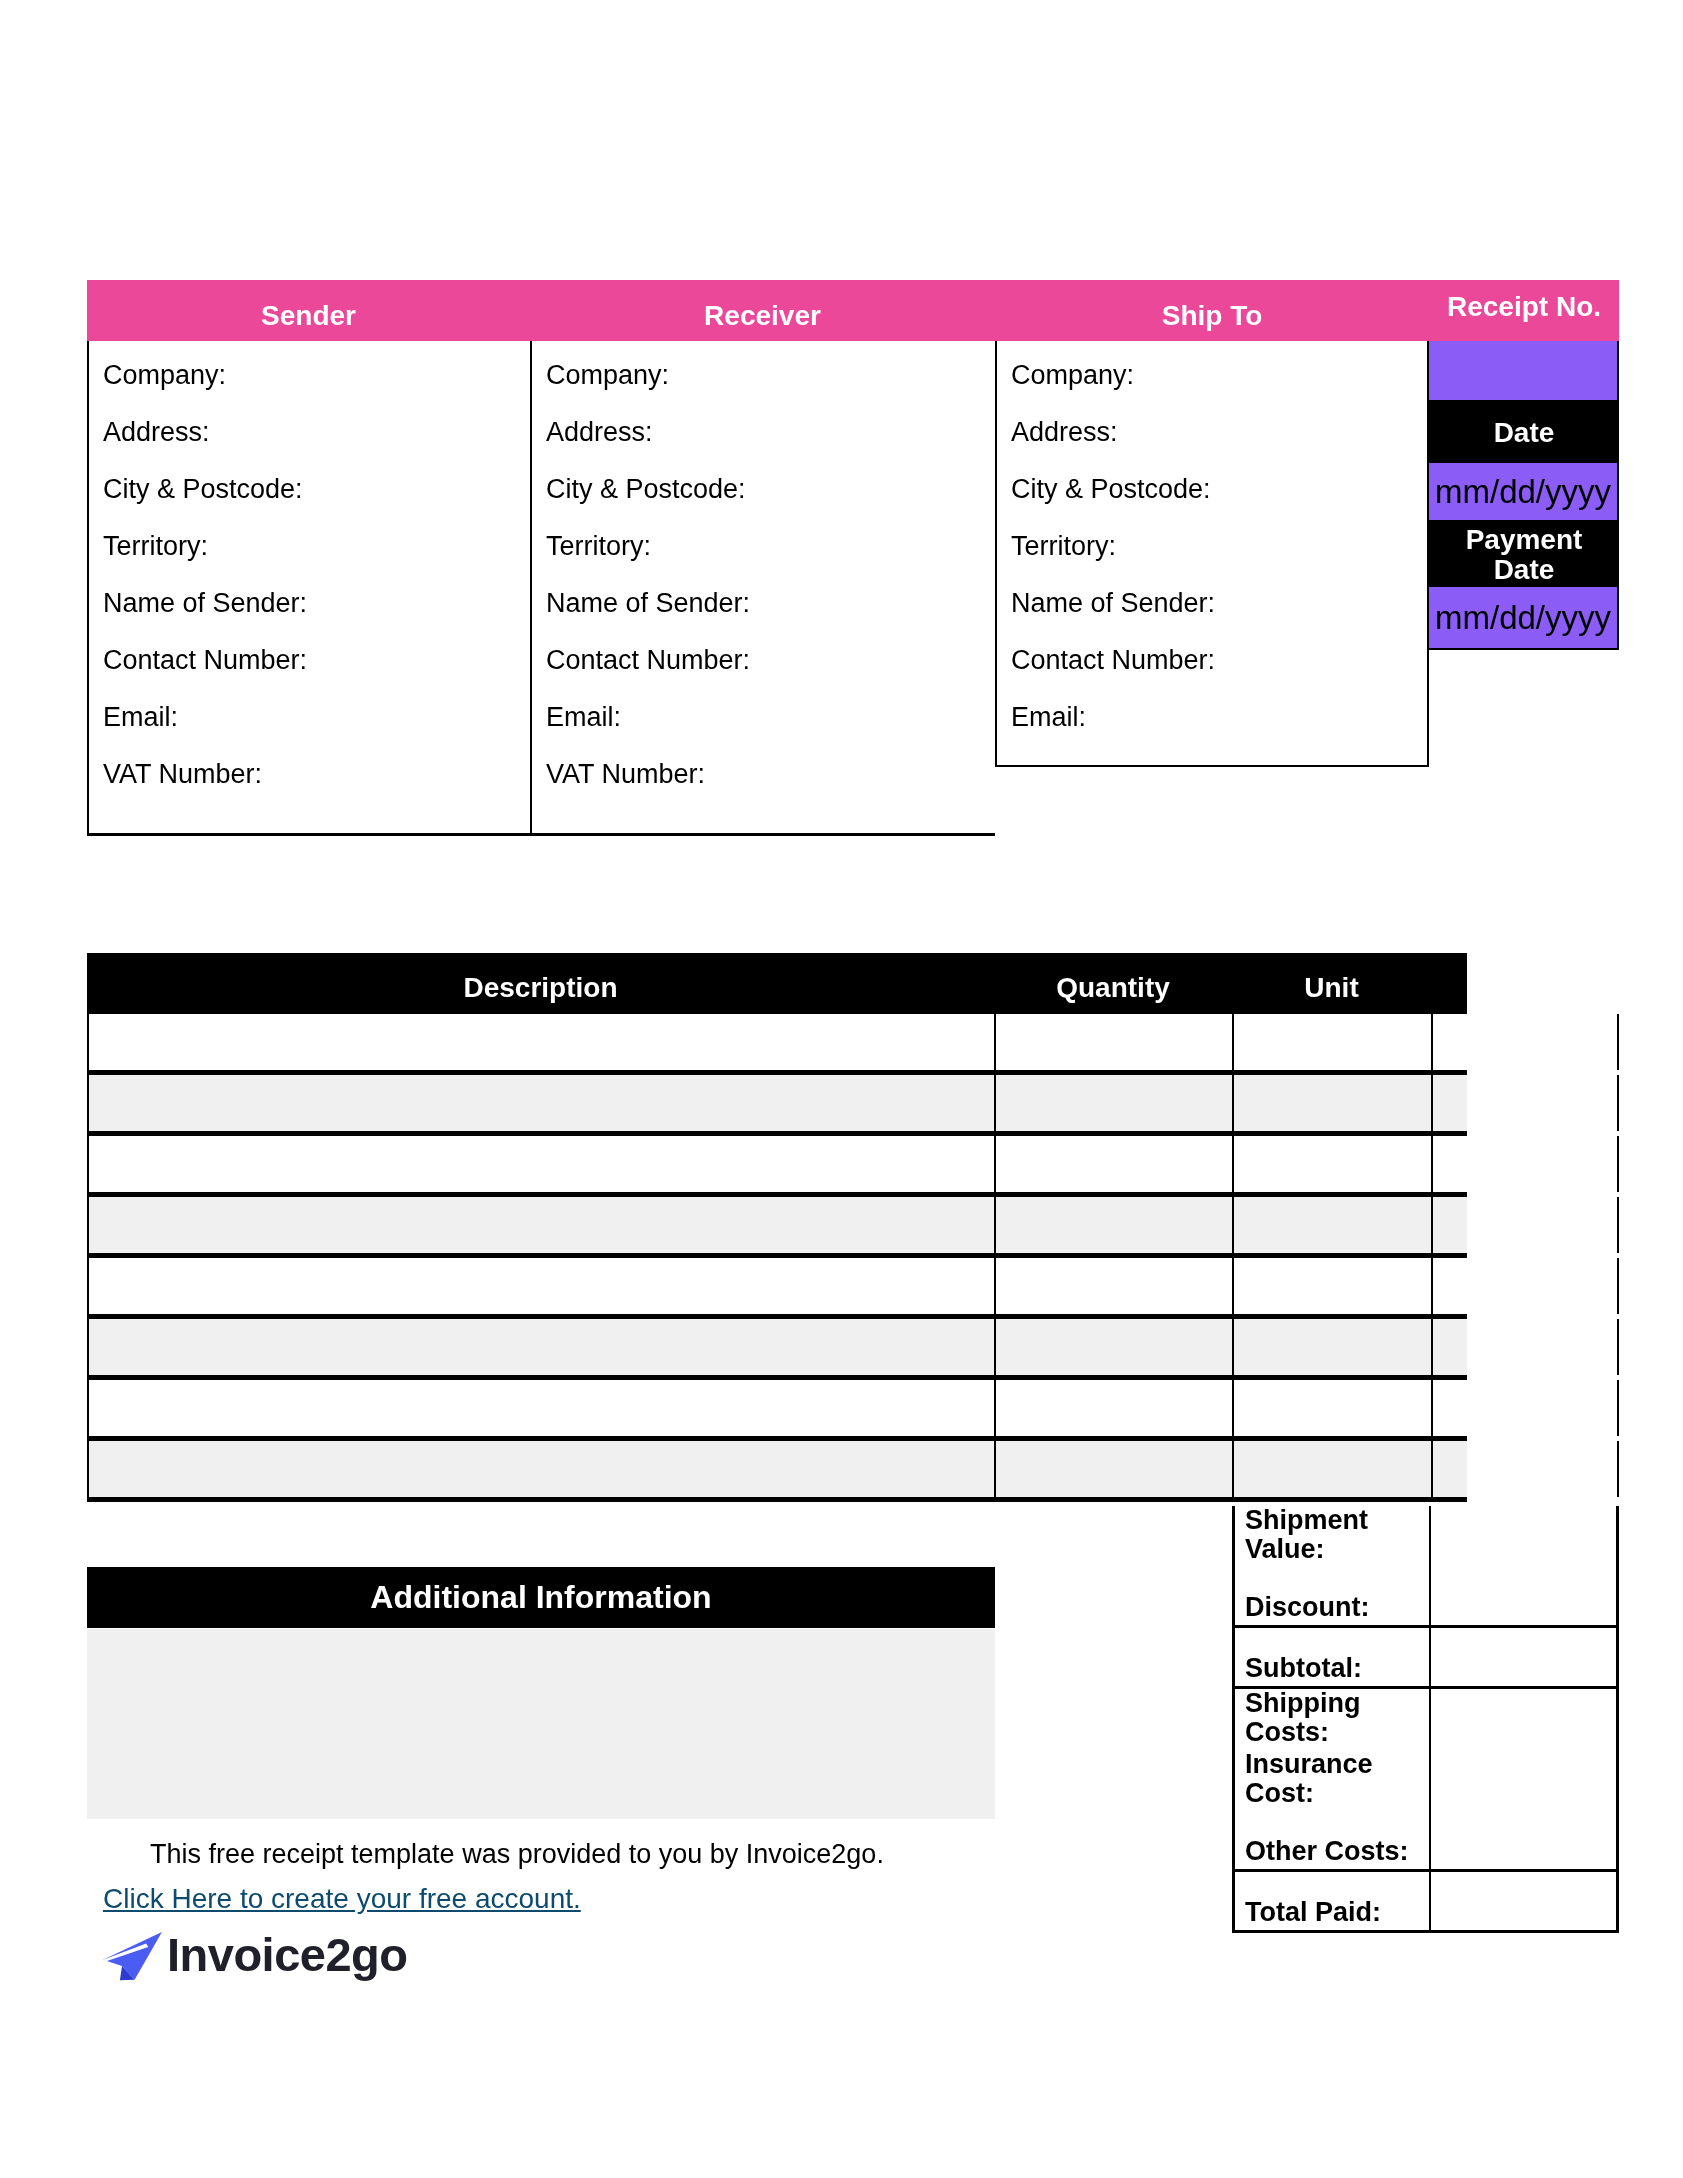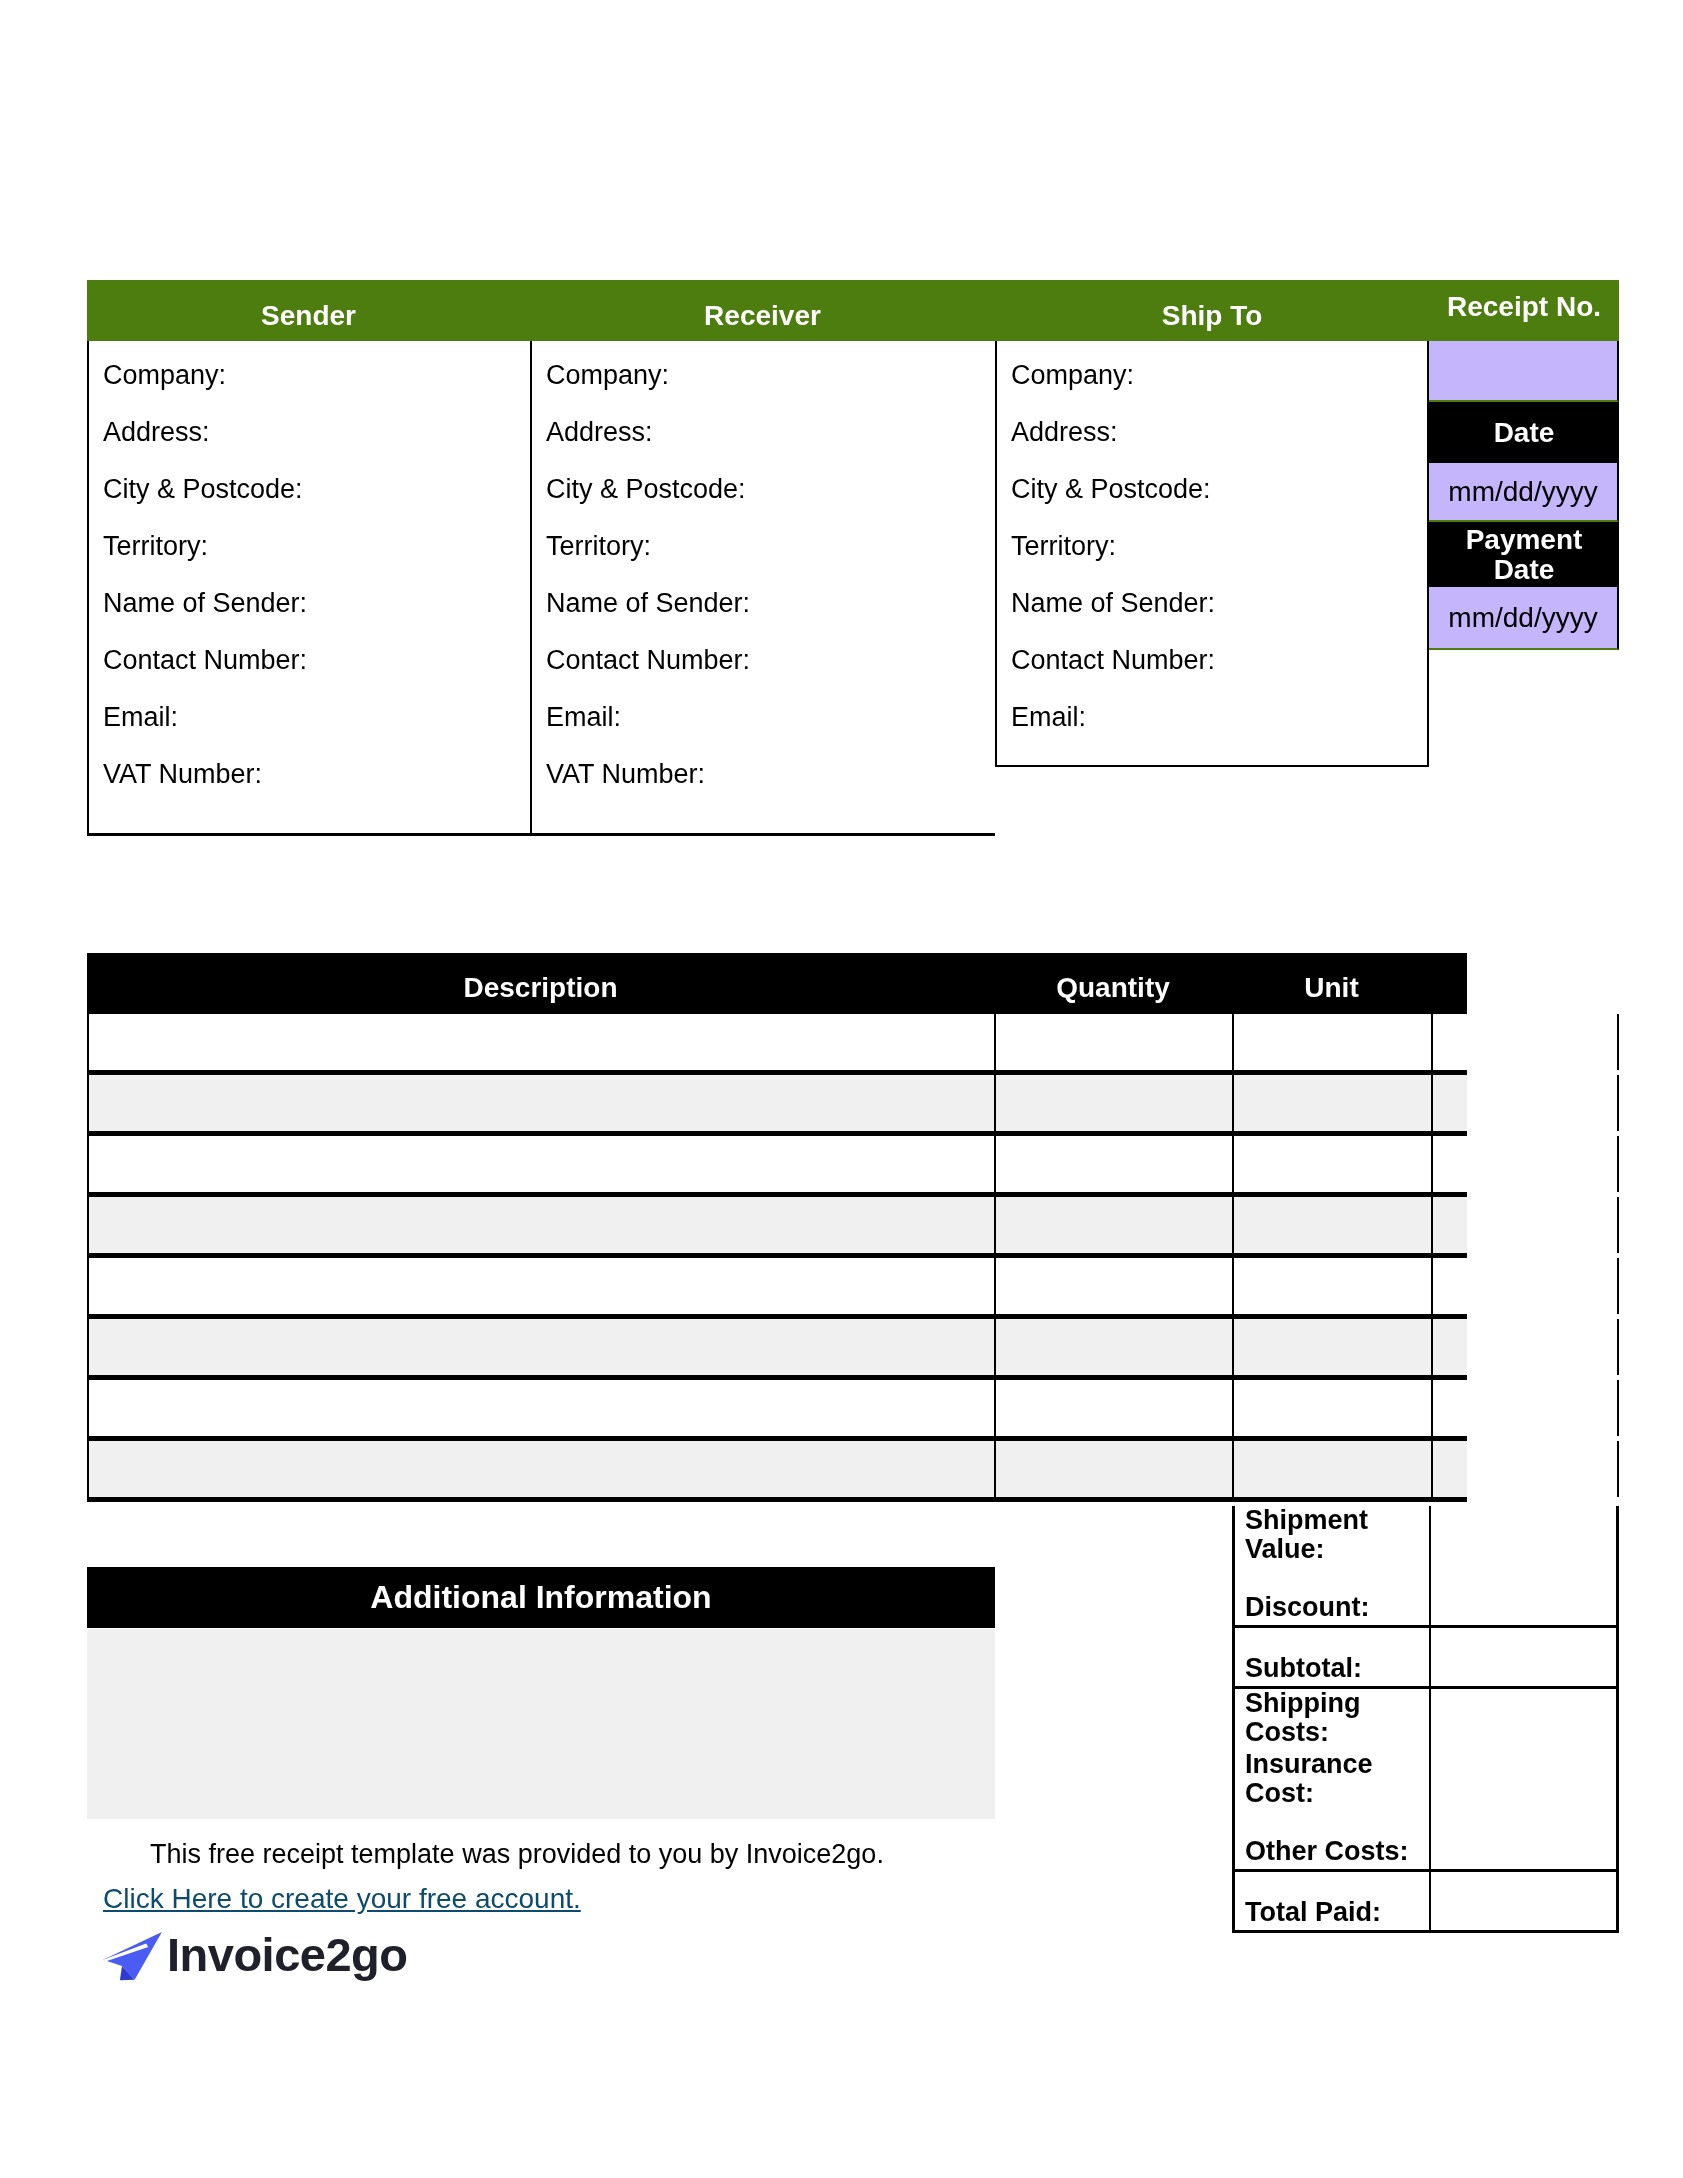--- a/index.html
+++ b/index.html
@@ -10,31 +10,31 @@
   }
   .abs{position:absolute;}
 
   
   .titlebar{left:104px;top:154px;width:1411px;display:flex;justify-content:space-between;align-items:flex-start;}
   .doc-title{font-size:54px;font-weight:bold;line-height:1.1;}
 
   
   .parties{left:87px;top:280px;width:1532px;}
   .pgrid{display:grid;grid-template-columns:443px 465px 434px 190px;}
-  .band{height:61px;background:#4d7c0f;color:#fff;font-weight:bold;font-size:28px;}
+  .band{height:61px;background:#ec4899;color:#fff;font-weight:bold;font-size:28px;}
   .band>div{display:flex;justify-content:center;align-items:flex-end;padding-bottom:9px;}
   .band>div.hdr-receipt{padding-bottom:18px;}
   .pbox{padding-top:6px;background:#fff;}
   .pbox.c1{border-left:2px solid #000;border-bottom:3px solid #000;height:495px;}
   .pbox.c2{border-left:2px solid #000;border-bottom:3px solid #000;height:495px;}
   .pbox.c3{border-left:2px solid #000;border-right:2px solid #000;border-bottom:2px solid #000;height:426px;}
   .field{height:57px;line-height:57px;padding-left:14px;font-size:27px;white-space:nowrap;}
   .rcol{display:flex;flex-direction:column;justify-content:space-between;}
-  .rcell{background:#c4b5fd;border-right:2px solid #000;border-bottom:2px solid #4d7c0f;
-         display:flex;align-items:center;justify-content:center;font-size:28px;}
+  .rcell{background:#8b5cf6;border-right:2px solid #000;border-bottom:2px solid #000000;
+         display:flex;align-items:center;justify-content:center;font-size:33px;}
   .rcell.num{height:61px;}
   .rcell.dateval{height:59px;}
   .rcell.payval{height:63px;}
   .rdark{background:#000;color:#fff;font-weight:bold;font-size:28px;
          display:flex;align-items:center;justify-content:center;text-align:center;}
   .rdark.date{height:61px;}
   .rdark.payment{height:65px;line-height:30px;padding:0 16px;}
 
   
   .items{left:87px;top:953px;width:1380px;}

